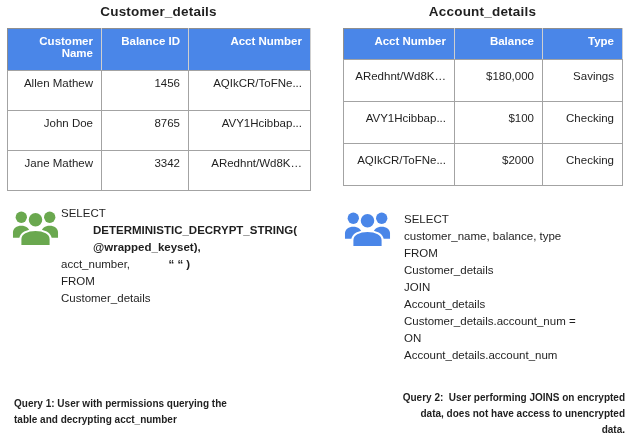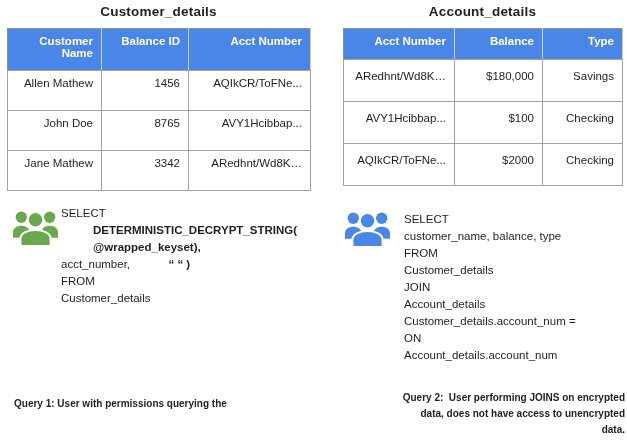--- a/index.html
+++ b/index.html
@@ -88,20 +88,21 @@
     <div class="qline"><span>SELECT</span></div>
     <div class="qline"><span class="b">DETERMINISTIC_DECRYPT_STRING(</span></div>
     <div class="qline"><span class="b">@wrapped_keyset),</span></div>
     <div class="qline"><span>acct_number,  </span><span class="b">“ “ )</span></div>
     <div class="qline"><span>FROM</span></div>
     <div class="qline"><span>Customer_details</span></div>
   </div>
 
 <div class="abs caption" style="left:14px; top:396px; width:305px;">
     <div>Query 1: User with permissions querying the</div>
+    <div>table and decrypting acct_number</div>
   </div>
 
 <div class="abs tbl-title" style="left:343px; top:4px; width:279px;">Account_details</div>
 
 <table class="abs tbl-right" style="left:343px; top:28px; width:279px;">
   <colgroup>
       <col style="width:111px">
       <col style="width:88px">
       <col style="width:80px">
     </colgroup>

